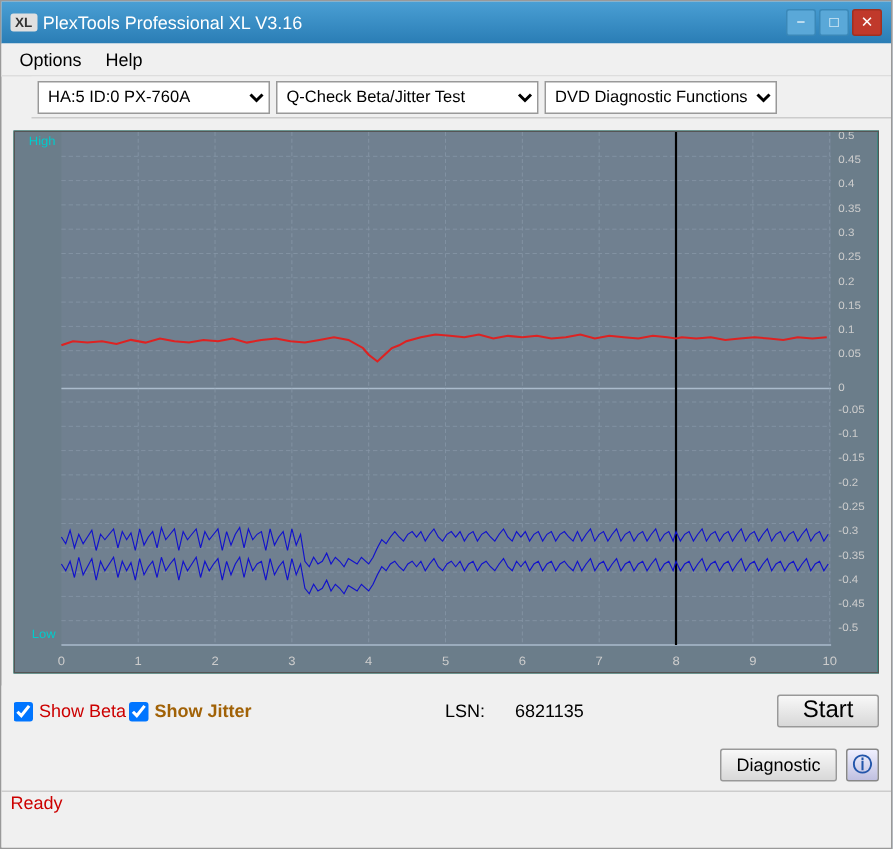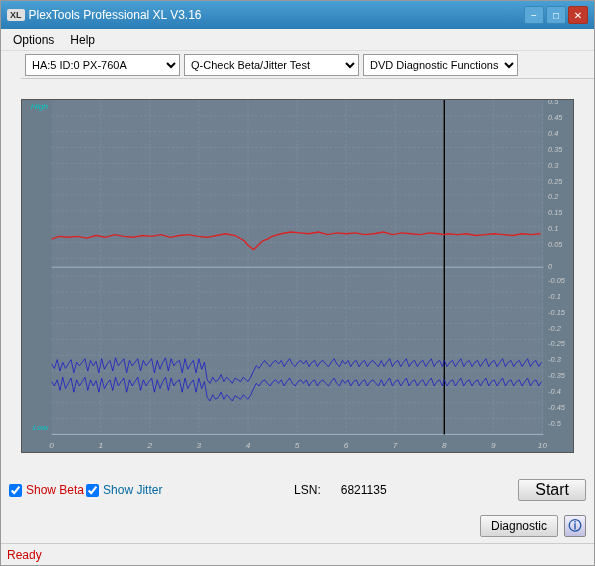--- a/index.html
+++ b/index.html
@@ -128,24 +128,23 @@
 
     .toolbar select:nth-child(3) {
       width: 155px;
     }
 
     
     .chart-container {
       flex: 1;
       background: #14b8a6;
       position: relative;
-      margin: 20px;
+      margin: 8px;
       border: 1px solid #555;
       overflow: hidden;
-      font-style: italic;
     }
 
     .chart-inner {
       width: 100%;
       height: 100%;
       position: relative;
     }
 
     
     .bottom-panel {
@@ -183,21 +182,21 @@
       gap: 4px;
       font-size: 12px;
     }
 
     .checkbox-label input[type=checkbox] {
       width: 13px;
       height: 13px;
     }
 
     .beta-text { color: #cc0000; }
-    .jitter-text { color: #0369a1; }
+    .jitter-text { color: #a16207; font-weight: bold; }
 
     .lsn-area {
       display: flex;
       align-items: center;
       gap: 20px;
       font-size: 12px;
     }
 
     .start-btn {
       background: linear-gradient(to bottom, #f8f8f8, #d8d8d8);
@@ -227,25 +226,24 @@
       align-items: center;
       justify-content: center;
       font-size: 13px;
       font-weight: bold;
       color: #2255aa;
       cursor: pointer;
     }
 
     
     .status-bar {
-      height: 22px;
+      height: 38px;
       background: #f0f0f0;
       border-top: 1px solid #ccc;
       display: flex;
-      align-items: center;
       padding: 0 6px;
       flex-shrink: 0;
     }
 
     .status-text {
       font-size: 12px;
       color: #cc0000;
     }
 
     

